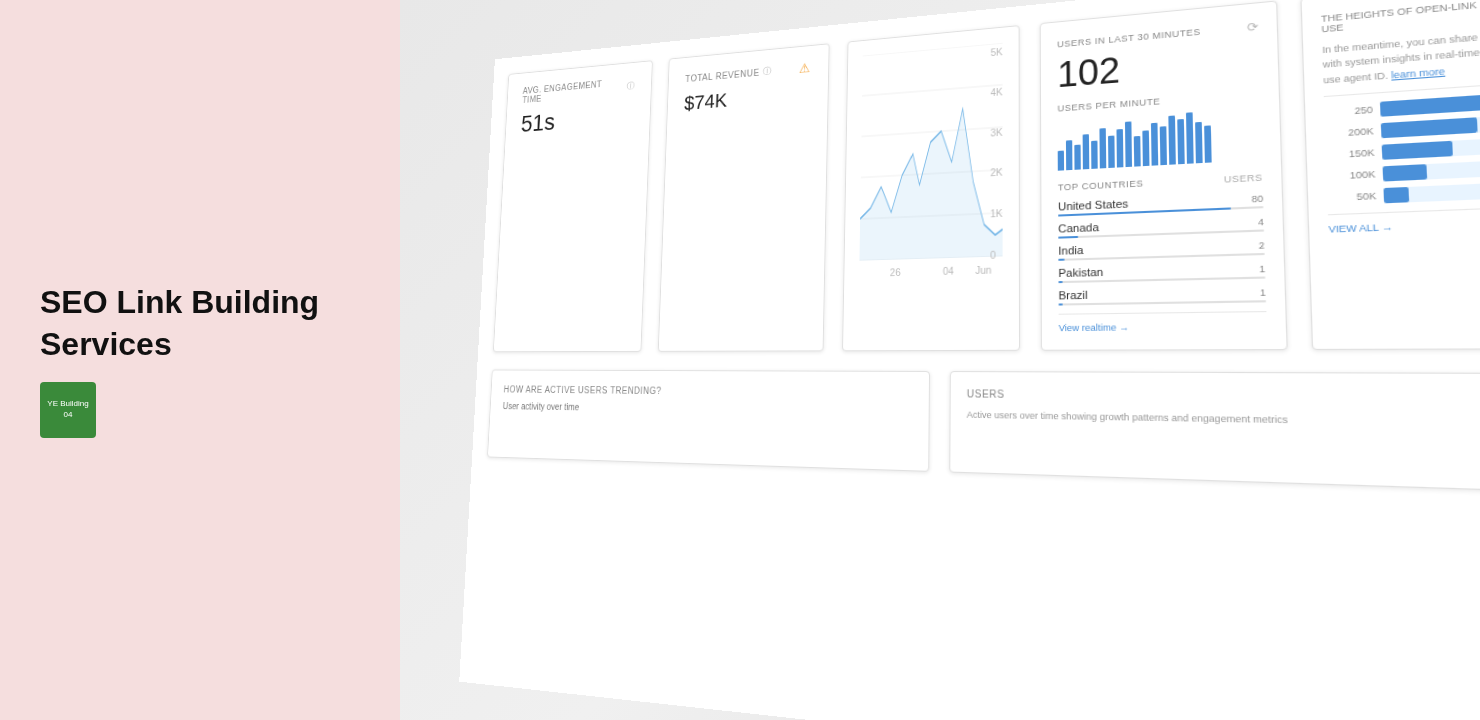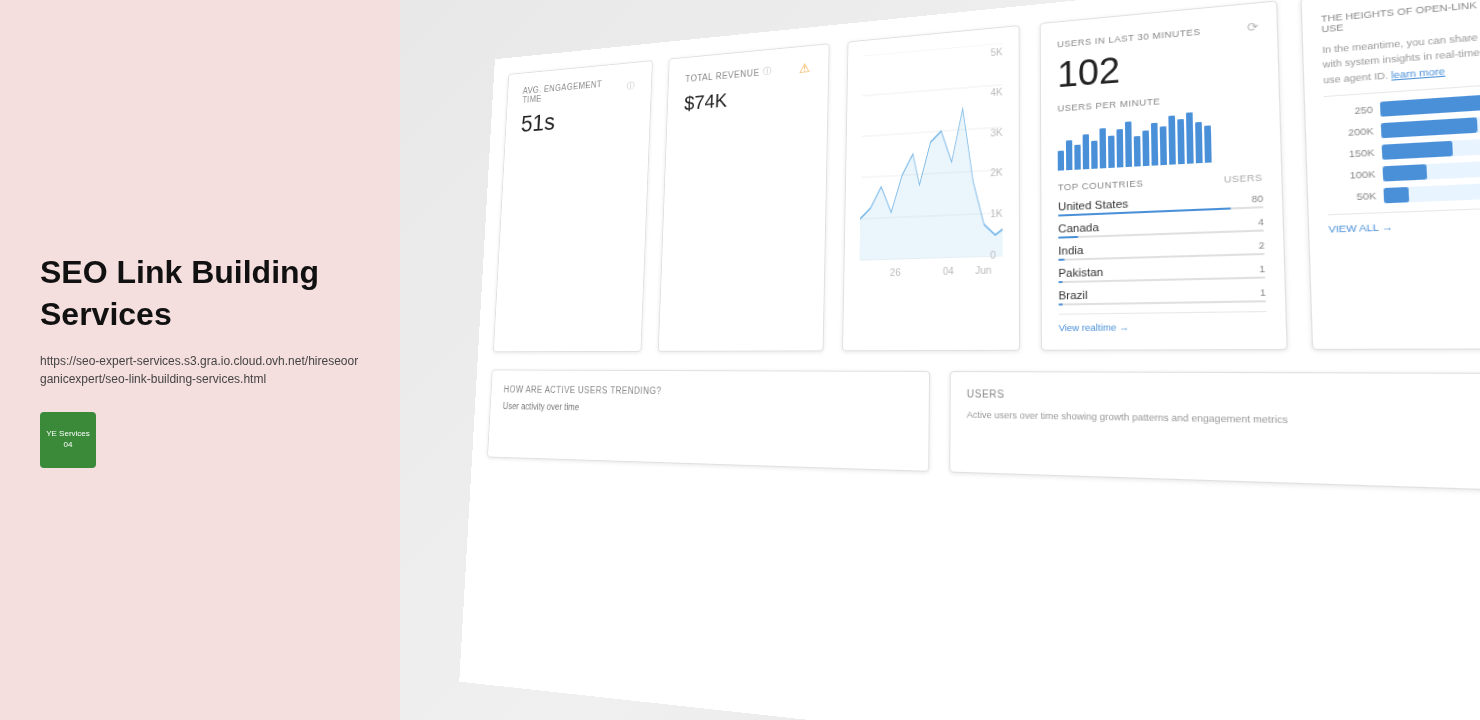--- a/index.html
+++ b/index.html
@@ -368,23 +368,22 @@
       display: flex;
       align-items: center;
       gap: 3px;
     }
   </style>
 </head>
 <body>
 
 <div class="left-panel">
   <h1 class="left-title">SEO Link Building Services</h1>
-  <p class="left-url">https://seo-expert-services.s3.gra.io.cloud.ovh.net/hireseoorganicexpert/seo-link-building-services.html</p>
   <div class="logo-badge">
-    <span>YE Services</span>
+    <span>YE Building</span>
     <span>04</span>
   </div>
 </div>
 
 <div class="right-panel">
   <div class="dashboard-container">
     <div class="dashboard-inner">
 
       <div class="metrics-row">
 

